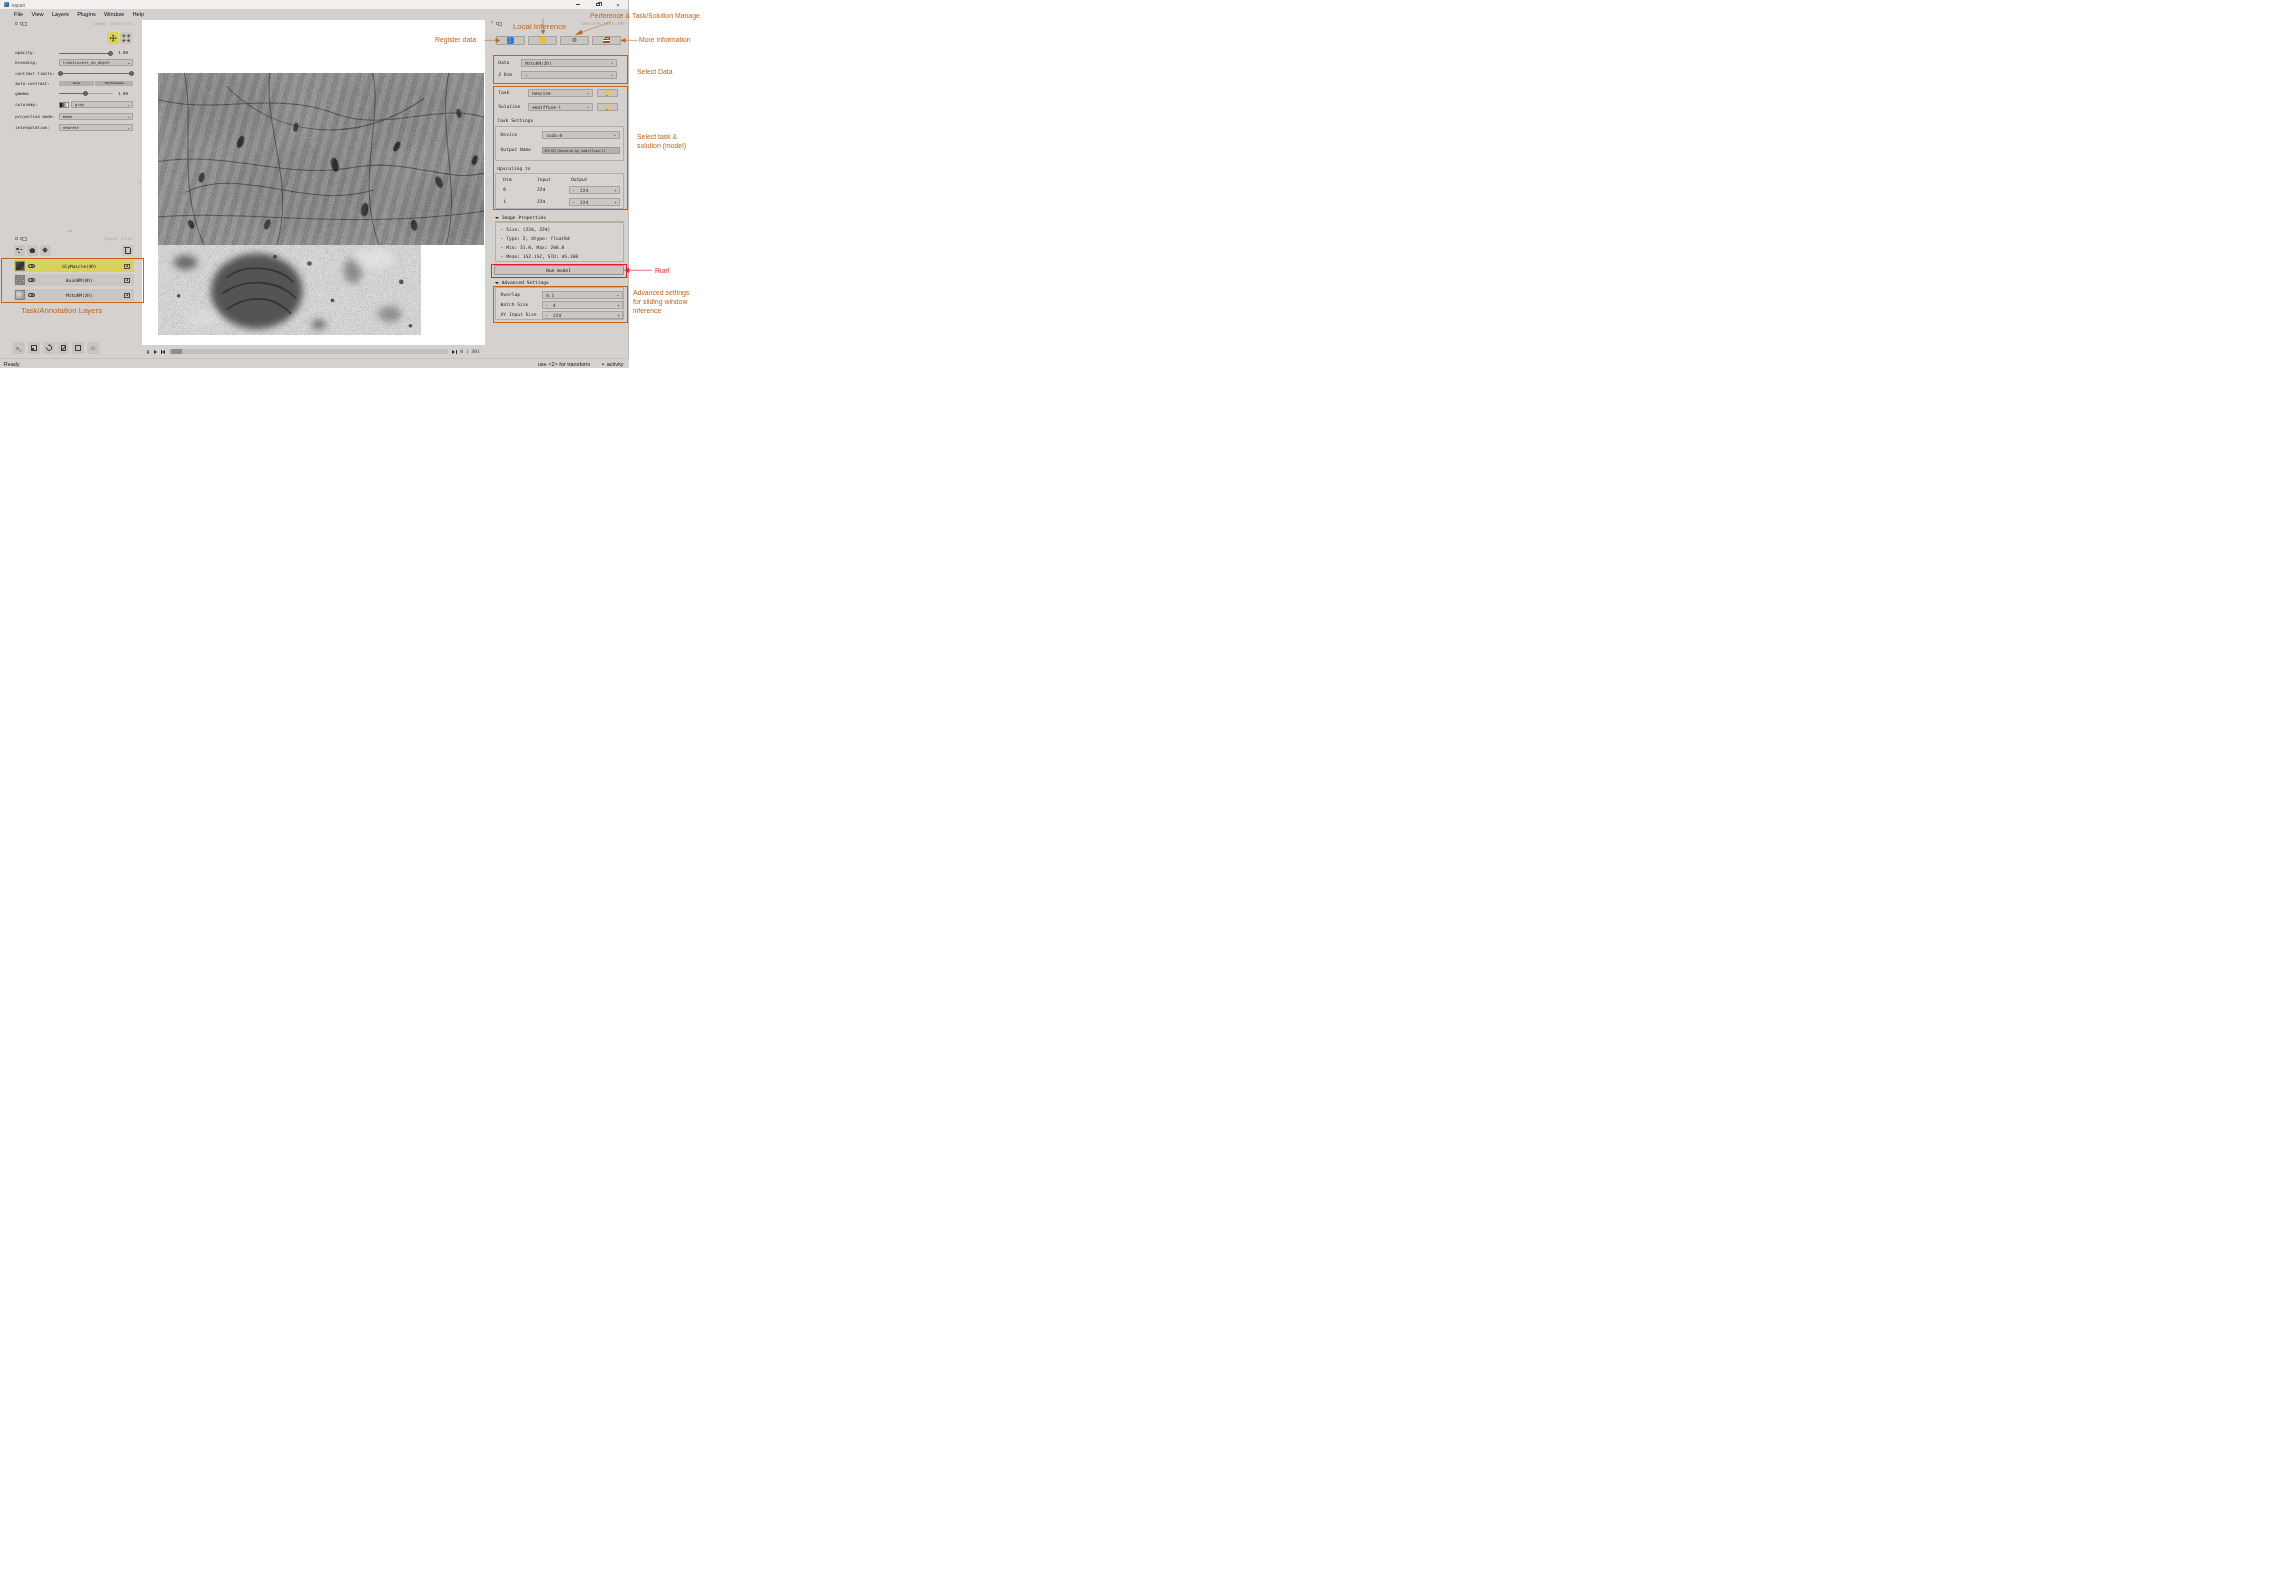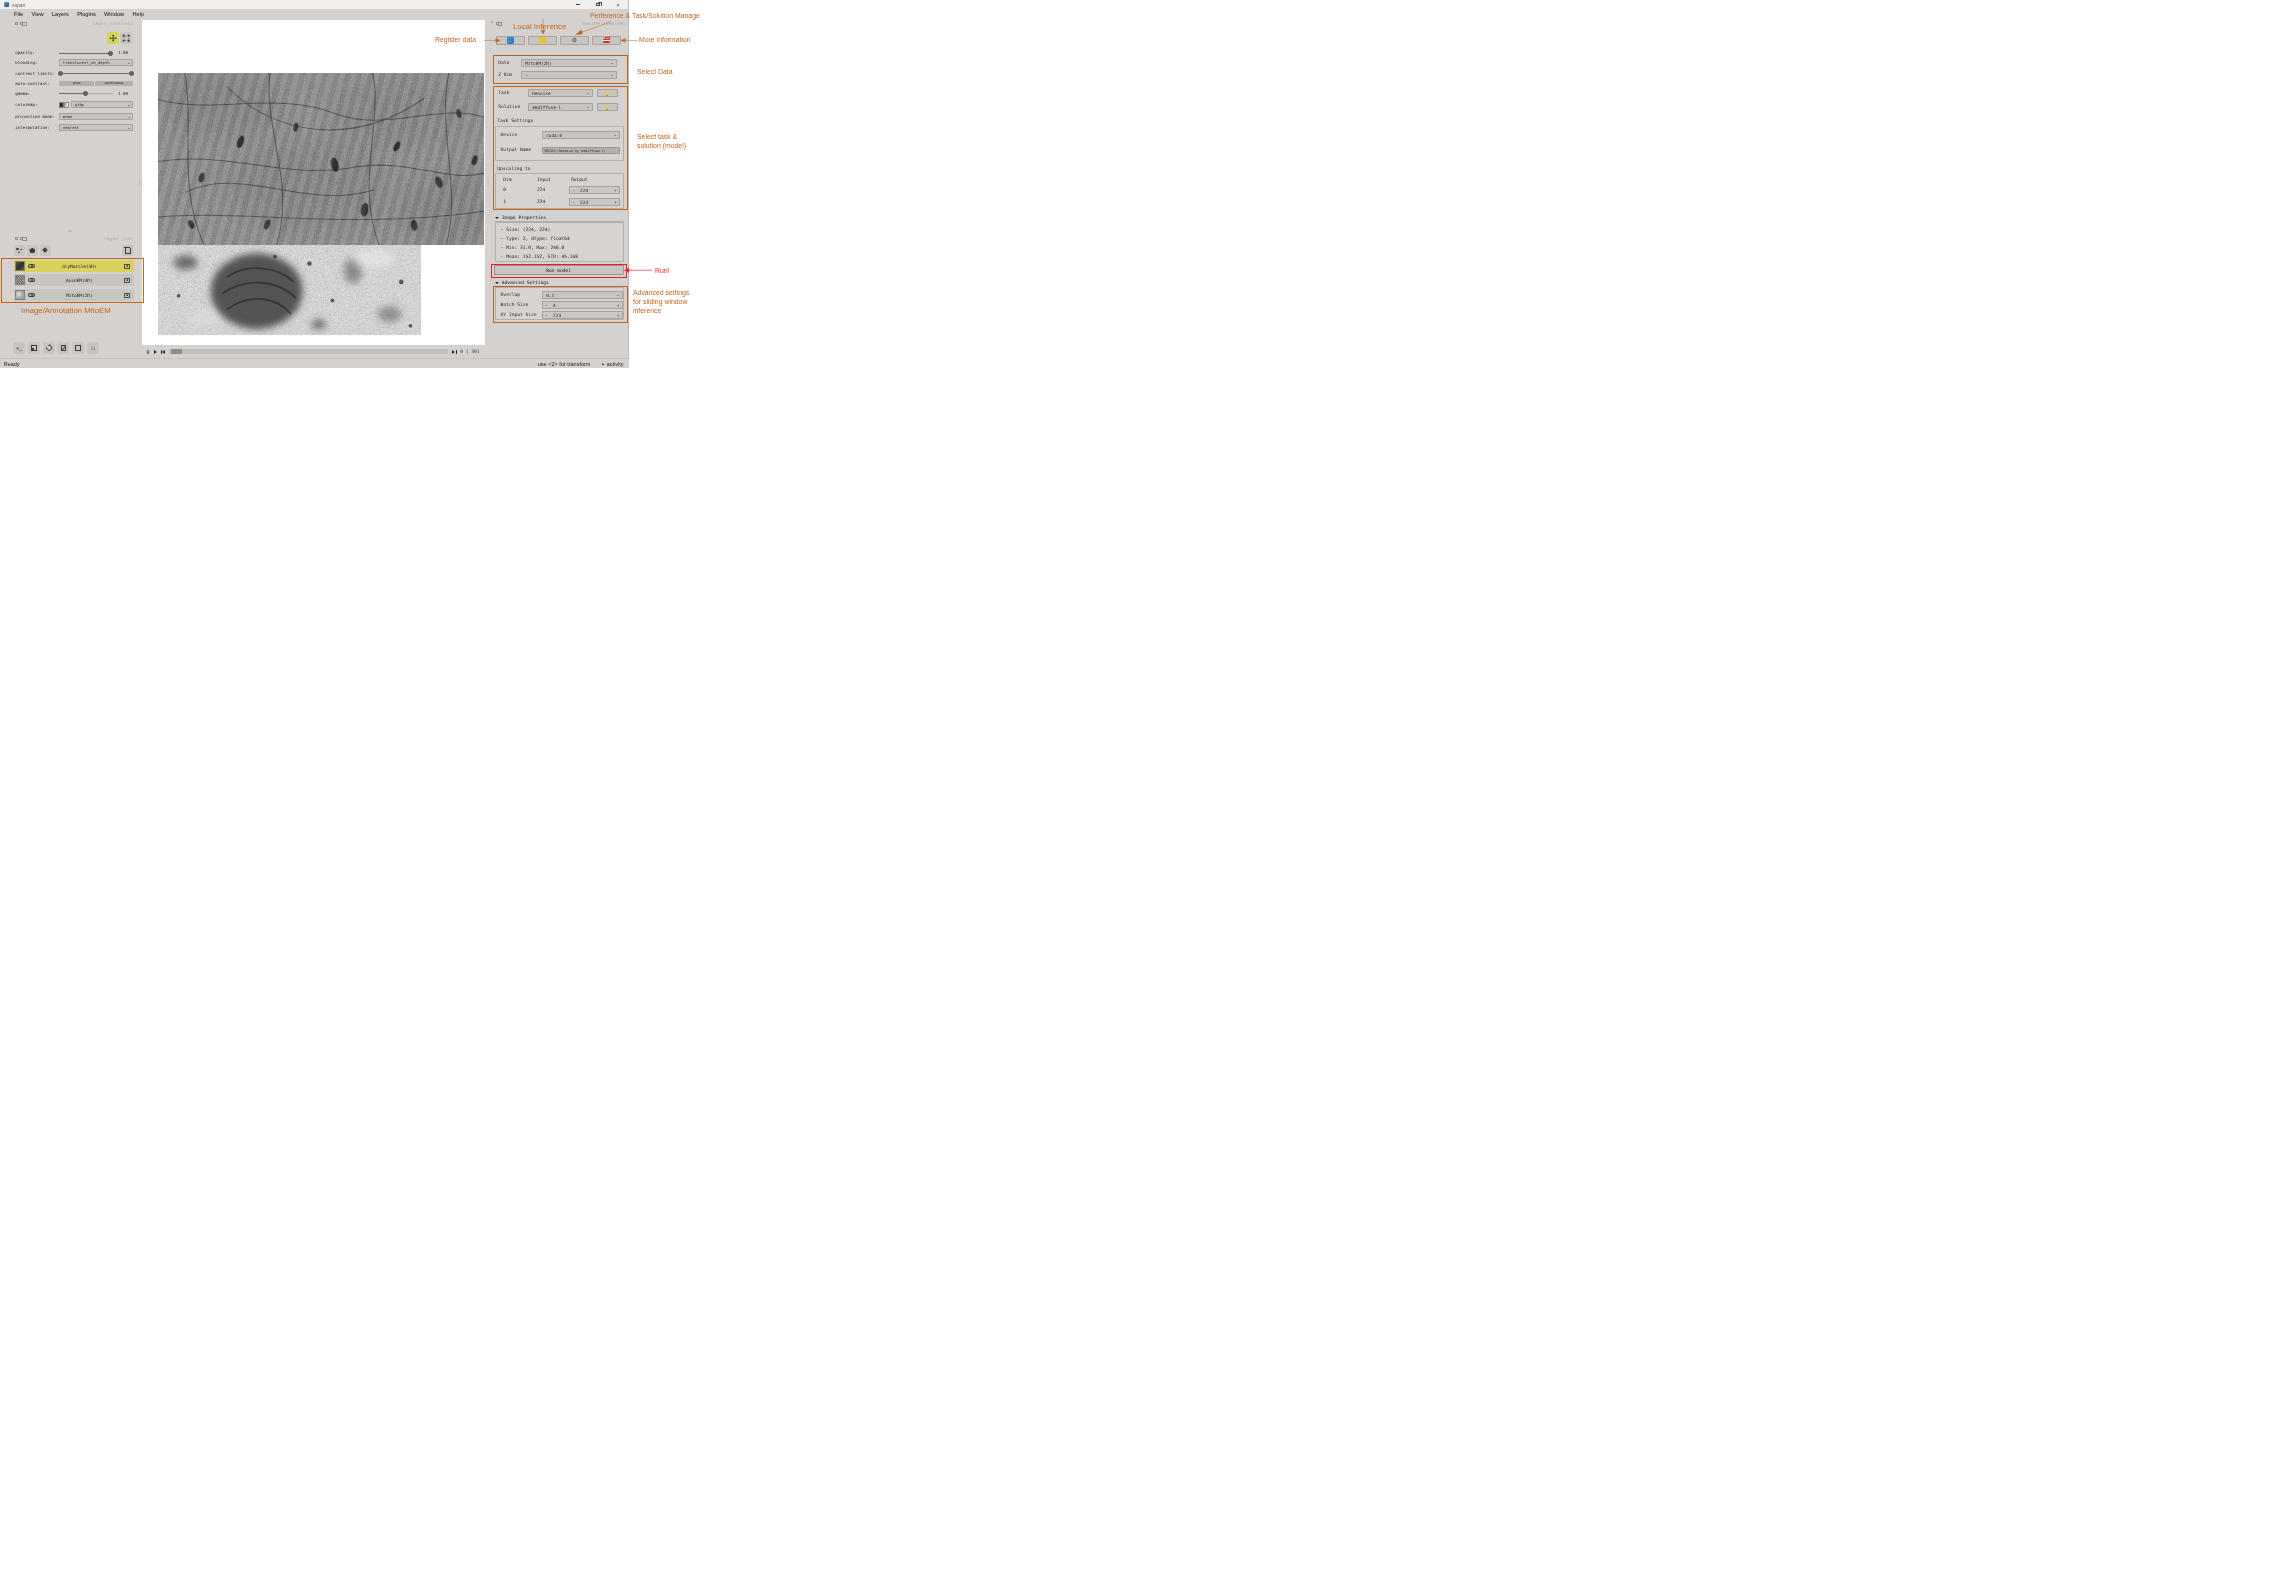--- a/index.html
+++ b/index.html
@@ -556,16 +556,16 @@
 <div class="ann" style="left:637px;top:133px;">
   <div>Select task &amp;</div>
   <div>solution (model)</div>
 </div>
 <div class="ann red" style="left:655px;top:267px;">Run!</div>
 <div class="ann" style="left:633px;top:289px;">
   <div>Advanced settings</div>
   <div>for sliding window</div>
   <div>inference</div>
 </div>
-<div class="ann big" style="left:21px;top:306px;">Image/Annotation MitoEM</div>
+<div class="ann big" style="left:21px;top:306px;">Task/Annotation Layers</div>
 
 </div>
 
 
 </body></html>

